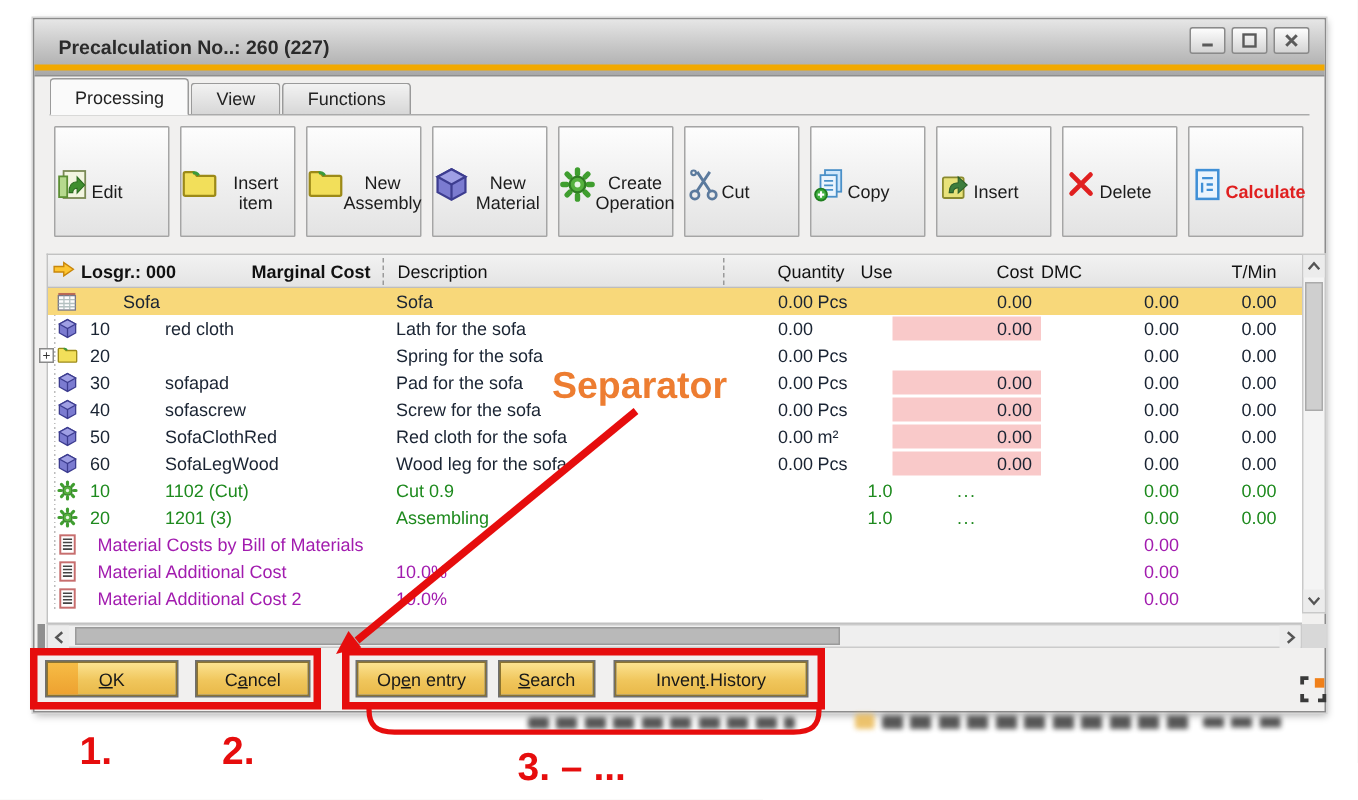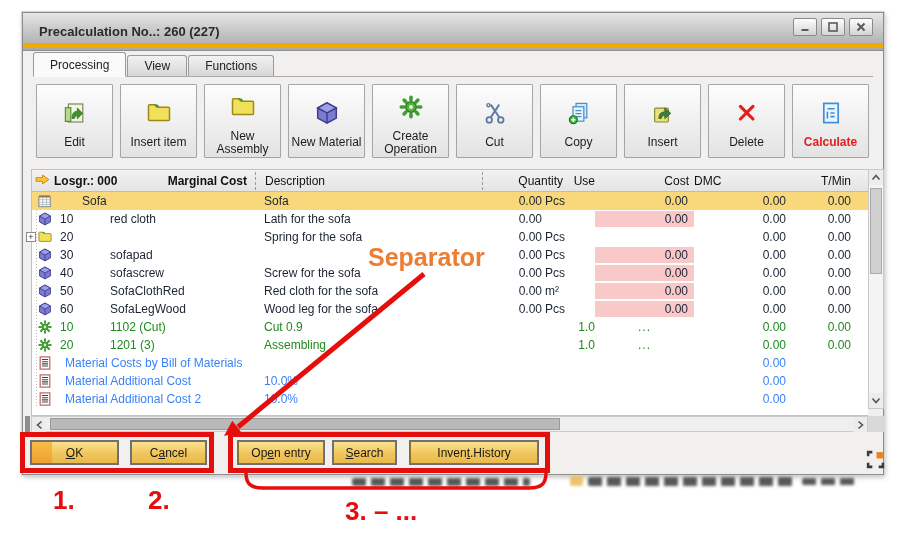--- a/index.html
+++ b/index.html
@@ -23,22 +23,22 @@
   .tabs { position:absolute; left:10px; top:39px; right:10px; height:25px; display:flex; gap:1px;
     border-bottom:1px solid #ababab; align-items:flex-end; }
   .tab { height:21px; padding:0 16px; font-size:12px; color:#222; display:flex; align-items:center;
     background:linear-gradient(#f2f2f2,#d7d7d7); border:1px solid #9a9a9a; border-bottom:none;
     border-radius:3px 3px 0 0; }
   .tab.active { height:25px; background:#fafafa; margin-bottom:-1px; border-bottom:1px solid #fafafa; }
 
   
   .toolbar { position:absolute; left:13px; top:71px; display:flex; gap:7px; }
   .tb-btn { width:77px; height:74px; background:linear-gradient(#fdfdfd,#e3e3e3);
-    border:1px solid #a5a5a5; border-radius:1px; display:flex; flex-direction:column; align-items:center;
-    padding-top:8px;justify-content:center; }
+    border:1px solid #a5a5a5; border-radius:1px; display:flex; flex-direction:row; align-items:center;
+    padding-top:8px; }
   .tb-icon svg { width:24px; height:24px; }
   .tb-label { margin-top:7px; font-size:12px; color:#1c1c1c; text-align:center; line-height:13px; }
   .tb-label.accent { font-weight:bold; }
 
   
   .tablewrap { position:absolute; left:8px; top:156px; width:837px; height:247px; background:#fff;
     border:1px solid #c2c2c2; border-right:none; }
   .thead, .trow { display:grid; grid-template-columns:26px 24px 173px 227px 60px 22px 31px 99px 98px 62px; }
   .thead { height:22px; background:linear-gradient(#f2f2f2,#e4e4e4); border-bottom:1px solid #bdbdbd;
     font-size:12px; color:#111; align-items:center; }
@@ -48,21 +48,21 @@
   .h-desc { grid-column:4; padding-left:9px; border-left:1px dashed #9a9a9a; height:18px; line-height:18px; }
   .h-qty { grid-column:5/7; text-align:right; padding-right:1px; border-left:1px dashed #9a9a9a; height:18px; line-height:18px; }
   .h-use { grid-column:7; text-align:right; }
   .h-cost { grid-column:8; text-align:right; padding-right:5px; }
   .h-dmc { grid-column:9; text-align:left; padding-right:5px; }
   .h-tmin { grid-column:10; text-align:right; padding-right:3px; }
 
   .trow { height:18px; align-items:center; font-size:12px; color:#1a2433; position:relative; }
   .trow.sel { background:#F8D87A; }
   .trow.op { color:#1E8A1E; }
-  .trow.lnk { color:#3b82f6; }
+  .trow.lnk { color:#a21caf; }
   .c-icon { display:flex; justify-content:center; align-items:center; height:18px; }
   .trow:not(.sel) .c-icon { background:
       repeating-linear-gradient(to bottom,#bcbcbc 0 1px,transparent 1px 3px) 4px 0/1px 100% no-repeat; }
   .c-icon svg { width:14px; height:14px; }
   .c-num { grid-column:2; padding-left:2px; }
   .c-name { grid-column:3; padding-left:28px; white-space:nowrap; }
   .trow.root .c-name { padding-left:0; }
   .c-label { grid-column:2/4; padding-left:7px; white-space:nowrap; }
   .c-desc { grid-column:4; padding-left:9px; white-space:nowrap; }
   .c-qty { grid-column:5; text-align:right; }
@@ -300,20 +300,21 @@
           <div class="trow">
             <span class="c-icon">
               <svg viewBox="0 0 16 16">
                 <path d="M8 1.2 L14.2 4.6 V11.4 L8 14.8 L1.8 11.4 V4.6 Z" fill="#7b7bd0" stroke="#3d3d90"></path>
                 <path d="M8 1.2 L14.2 4.6 L8 8 L1.8 4.6 Z" fill="#9f9fe4" stroke="#3d3d90"></path>
                 <path d="M8 8 V14.8" stroke="#3d3d90"></path>
               </svg>
             </span>
             <span class="c-num">30</span>
             <span class="c-name">sofapad</span>
+            <span class="c-desc">Pad for the sofa</span>
             <span class="c-qty">0.00</span>
             <span class="c-unit">Pcs</span>
             <span class="c-use"></span>
             <span class="c-cost pink">0.00</span>
             <span class="c-dmc">0.00</span>
             <span class="c-tmin">0.00</span>
           </div>
           <div class="trow">
             <span class="c-icon">
               <svg viewBox="0 0 16 16">

